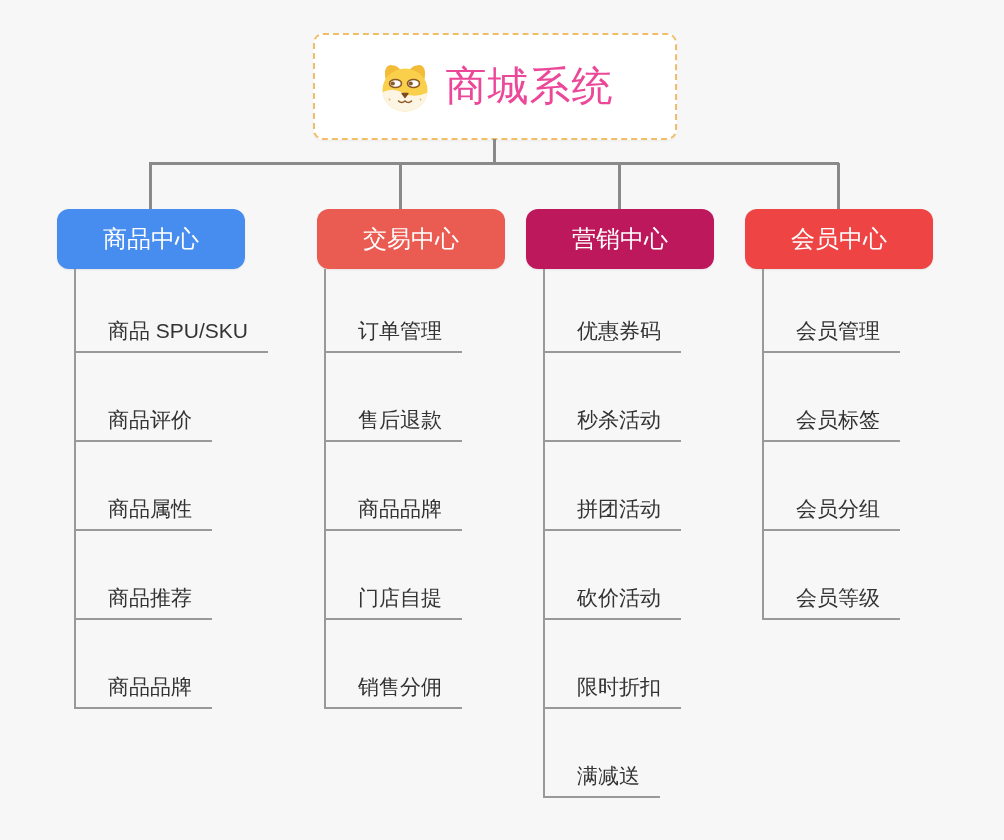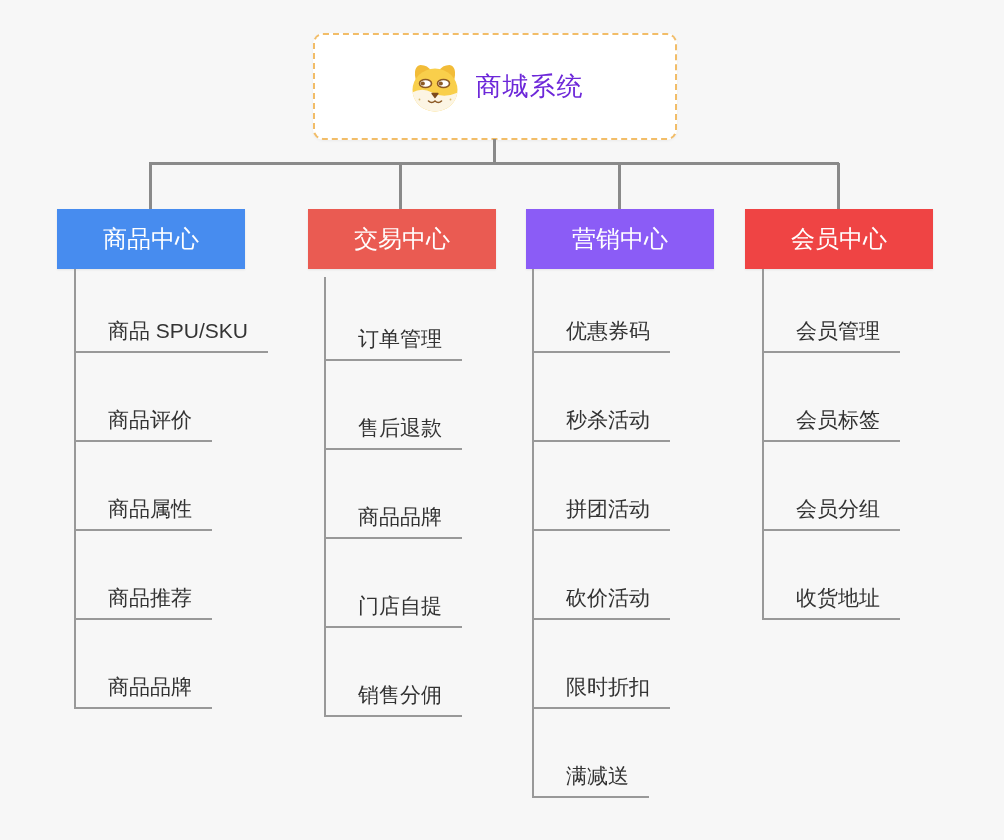--- a/index.html
+++ b/index.html
@@ -6,43 +6,43 @@
   html,body { background:#f7f7f7; font-family:"Liberation Sans", sans-serif; }
   .canvas { position:relative; width:1004px; height:840px; background:#f7f7f7; overflow:hidden; }
 
   
   .root-node {
     position:absolute; left:313px; top:33px; width:364px; height:107px;
     background:#ffffff; border:2px dashed #F2BD68; border-radius:10px;
     display:flex; align-items:center; justify-content:center; gap:13px;
     box-shadow:0 1px 3px rgba(0,0,0,0.05);
   }
-  .root-title { font-size:26px; color:#6d28d9; letter-spacing:1px; }
+  .root-title { font-size:41px; color:#ec4899; letter-spacing:1px; }
 
   
   .connector { position:absolute; background:#8A8A8A; }
   .stem   { left:493px; top:139px; width:3px;  height:25px; }
   .bus    { left:149px; top:162px; width:690px; height:3px; }
   .drop   { top:163px; width:3px; height:47px; }
   .drop-1 { left:149px; } .drop-2 { left:399px; }
   .drop-3 { left:618px; } .drop-4 { left:837px; }
 
   
   .branch-box {
-    position:absolute; top:209px; width:188px; height:60px; border-radius:0;
+    position:absolute; top:209px; width:188px; height:60px; border-radius:12px;
     display:flex; align-items:center; justify-content:center;
     color:#ffffff; font-size:24px; box-shadow:0 1px 2px rgba(0,0,0,0.08);
   }
-  .branch-1 { left:57px; } .branch-2 { left:308px;text-align:center; }
+  .branch-1 { left:57px; } .branch-2 { left:317px;text-align:center; }
   .branch-3 { left:526px; } .branch-4 { left:745px; }
 
   
   .column { position:absolute; top:269px; border-left:2px solid #999999; }
-  .col-1 { left:74px; } .col-2 { left:324px;margin-top:8px; }
-  .col-3 { left:532px;text-align:center; } .col-4 { left:762px; }
+  .col-1 { left:74px; } .col-2 { left:324px; }
+  .col-3 { left:543px;text-align:center; } .col-4 { left:762px; }
 
   .leaf {
     width:max-content; height:89px;
     display:flex; align-items:flex-end;
     border-bottom:2px solid #999999;
     padding:16px 20px 6px 32px;
     font-size:21px; color:#333333; white-space:nowrap;
   }
   .leaf:first-child { height:84px; }
 </style>
@@ -76,21 +76,21 @@
 
   <div class="connector stem"></div>
   <div class="connector bus"></div>
   <div class="connector drop drop-1"></div>
   <div class="connector drop drop-2"></div>
   <div class="connector drop drop-3"></div>
   <div class="connector drop drop-4"></div>
 
   <div class="branch-box branch-1" style="background-color: rgb(71, 140, 239);">商品中心</div>
   <div class="branch-box branch-2" style="background-color: rgb(234, 91, 82);">交易中心</div>
-  <div class="branch-box branch-3" style="background-color: #8b5cf6;">营销中心</div>
+  <div class="branch-box branch-3" style="background-color: #be185d;">营销中心</div>
   <div class="branch-box branch-4" style="background-color: #ef4444;">会员中心</div>
 
   <div class="column col-1">
     <div class="leaf">商品 SPU/SKU</div>
     <div class="leaf">商品评价</div>
     <div class="leaf">商品属性</div>
     <div class="leaf">商品推荐</div>
     <div class="leaf">商品品牌</div>
   </div>
 
@@ -108,16 +108,16 @@
     <div class="leaf">拼团活动</div>
     <div class="leaf">砍价活动</div>
     <div class="leaf">限时折扣</div>
     <div class="leaf">满减送</div>
   </div>
 
   <div class="column col-4">
     <div class="leaf">会员管理</div>
     <div class="leaf">会员标签</div>
     <div class="leaf">会员分组</div>
-    <div class="leaf">收货地址</div>
+    <div class="leaf">会员等级</div>
   </div>
 
 </div>
 
 </body></html>

